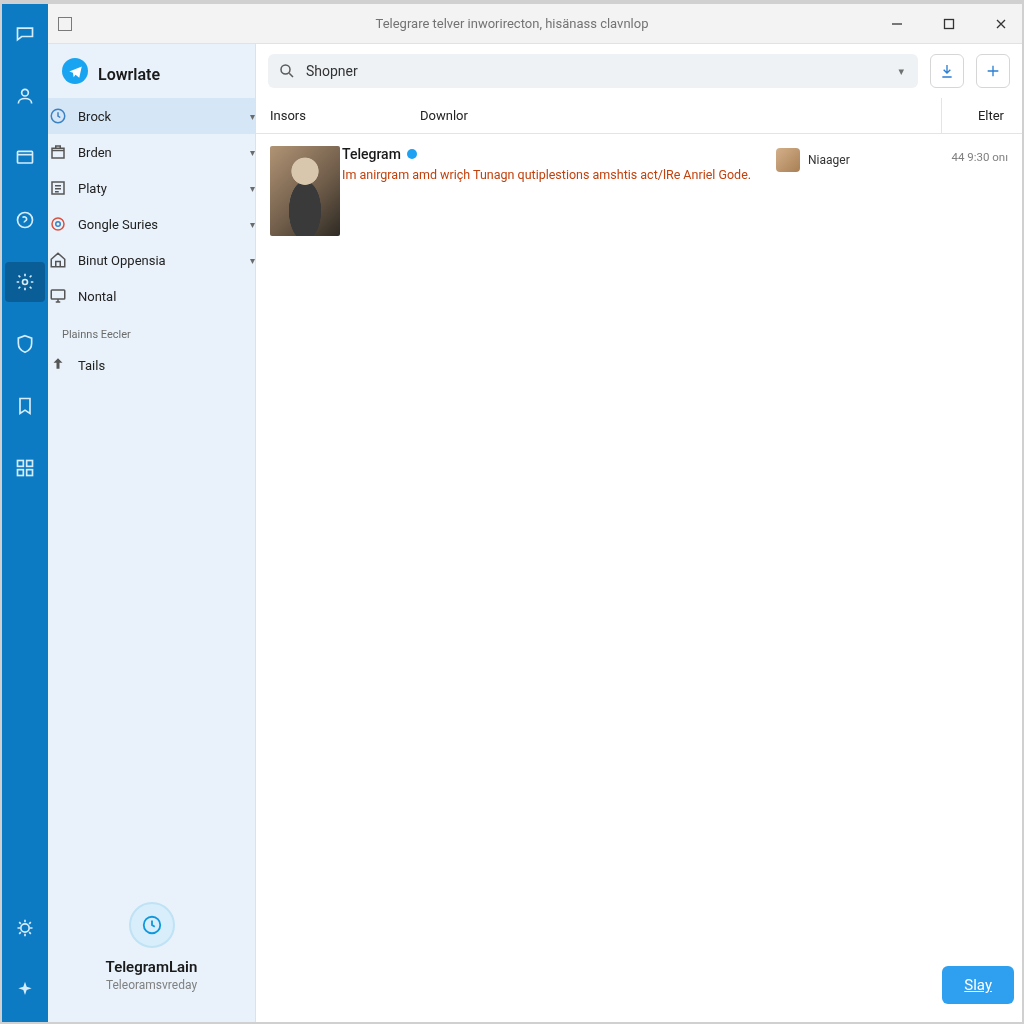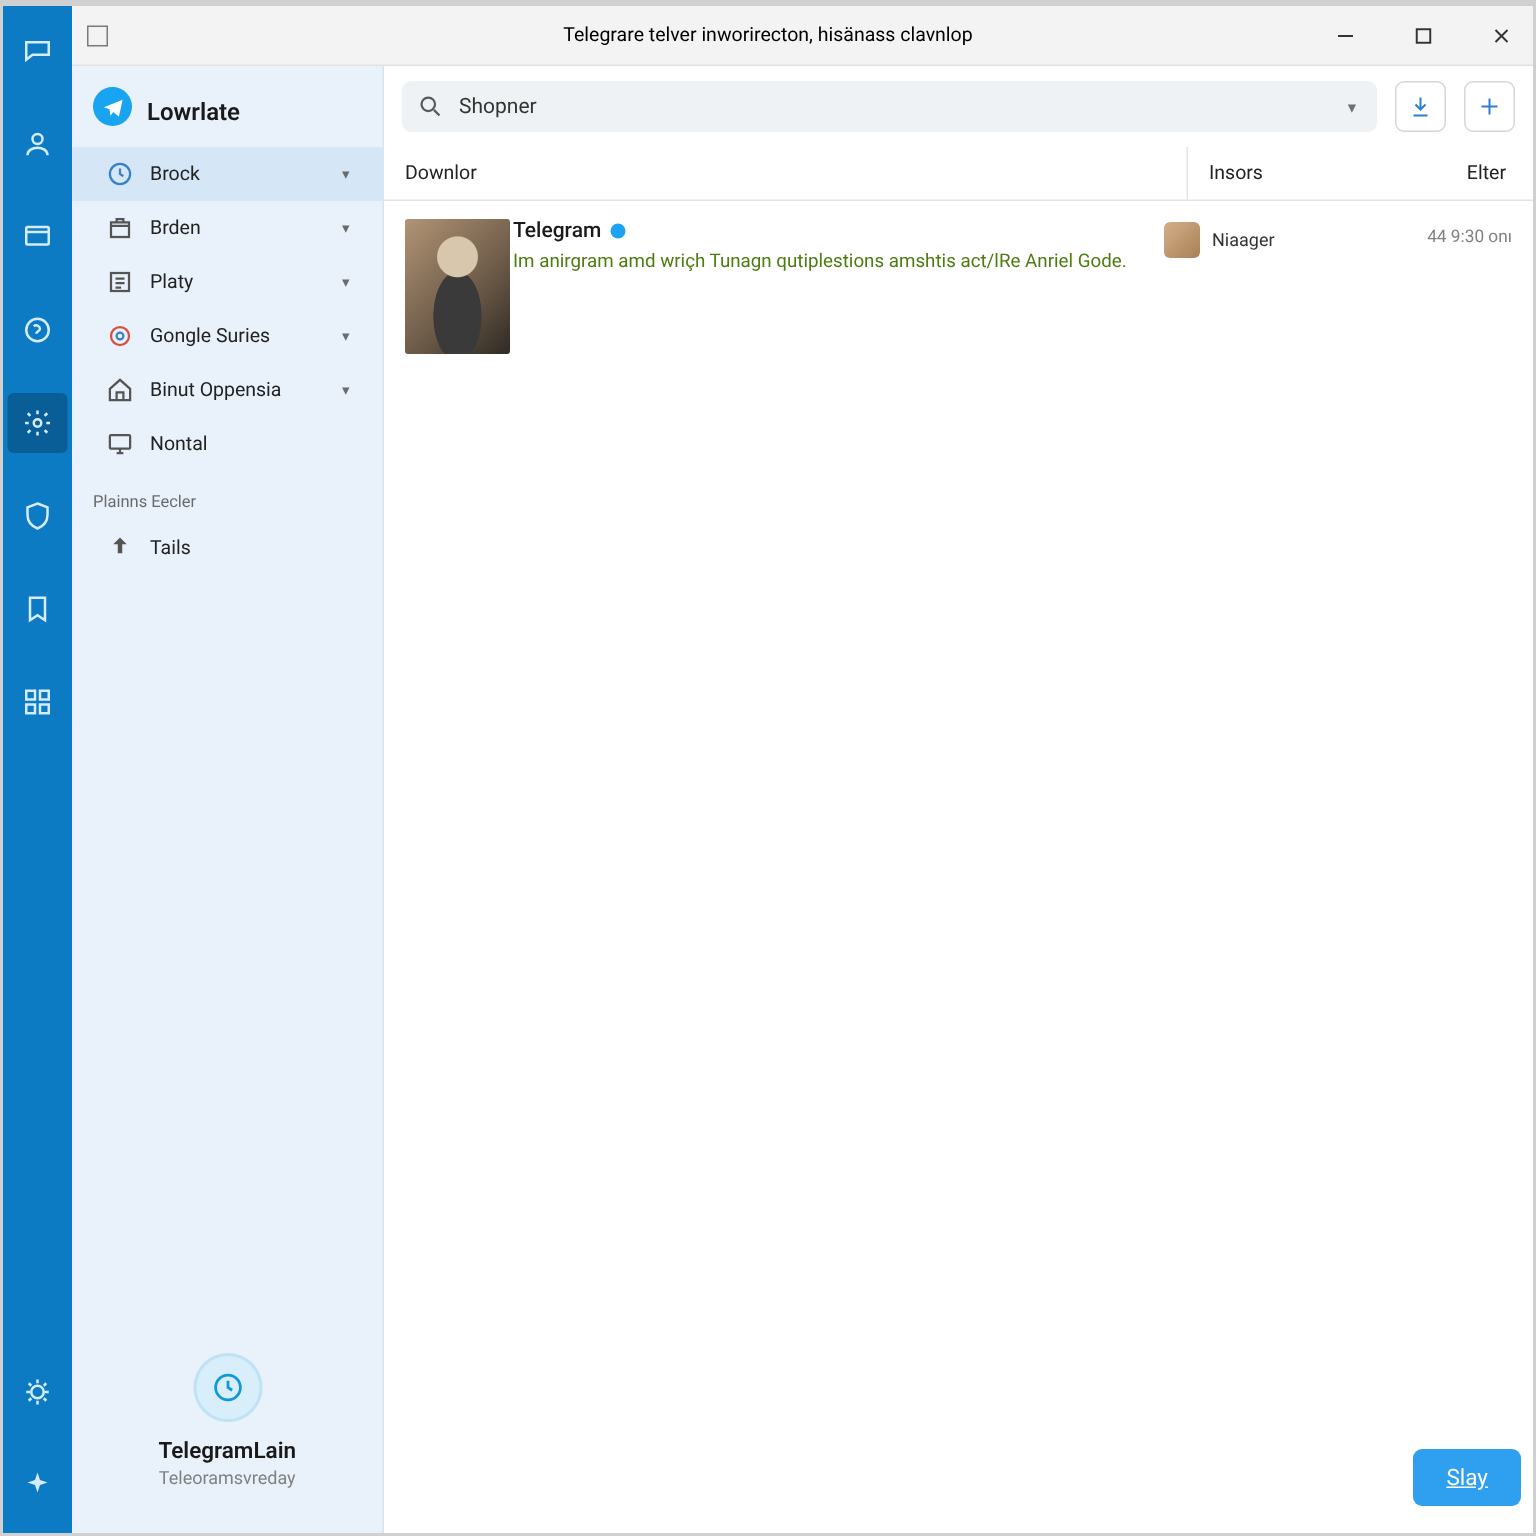--- a/index.html
+++ b/index.html
@@ -10,34 +10,34 @@
 
 .rail { width: 46px; background: #0d7bc4; display: flex; flex-direction: column; align-items: center; padding-top: 10px; gap: 22px; }
 .rail .rail-item { width: 40px; height: 40px; display: flex; align-items: center; justify-content: center; color: #d5ecfb; border-radius: 4px; cursor: pointer; }
 .rail .rail-item.active { background: #0a5e97; }
 .rail .rail-spacer { flex: 1; }
 
 
 .main { flex: 1; display: flex; flex-direction: column; min-width: 0; }
 
 
-.titlebar { height: 40px; background: #f3f3f3; border-bottom: 1px solid #e2e2e2; display: flex; align-items: center; padding: 0 8px; font-size: 13px; color: #000000; }
+.titlebar { height: 40px; background: #f3f3f3; border-bottom: 1px solid #e2e2e2; display: flex; align-items: center; padding: 0 8px; font-size: 13px; color: #737373; }
 .titlebar .tb-square { width: 14px; height: 14px; border: 1px solid #7a7a7a; margin-right: 12px; margin-left: 2px; }
 .titlebar .tb-title { flex: 0 0 auto; margin: 0 auto; position: absolute; left: 50%; transform: translateX(-50%); }
 .titlebar .tb-right { margin-left: auto; display: flex; gap: 26px; align-items: center; }
 .titlebar .win-btn { width: 26px; height: 26px; display: flex; align-items: center; justify-content: center; color: #333; }
 
 
 .body { flex: 1; display: flex; min-height: 0; }
 
 
 .sidebar { width: 208px; background: #e9f2fb; display: flex; flex-direction: column; border-right: 1px solid #d6e4f0; }
 .sb-header { display: flex; align-items: flex-end; gap: 10px; padding: 14px 14px 14px 14px; font-size: 16px; font-weight: 600; color: #1a1a1a; }
 .sb-header-badge { width: 26px; height: 26px; border-radius: 50%; background: #18a4f0; display: flex; align-items: center; justify-content: center; color: #fff; }
-.sb-item { display: flex; align-items: center; gap: 10px; padding: 8px 22px; font-size: 13px; color: #222; cursor: pointer; position: relative; }
+.sb-item { display: flex; align-items: center; gap: 10px; padding: 8px 0; font-size: 13px; color: #222; cursor: pointer; position: relative; }
 .sb-item.active { background: #d5e6f6; }
 .sb-item .chev { margin-left: auto; color: #6b6b6b; font-size: 10px; }
 .sb-item .ic { width: 20px; height: 20px; display: flex; align-items: center; justify-content: center; color: #555; }
 .sb-section-label { padding: 14px 14px 6px; font-size: 11px; color: #6b6b6b; }
 .sb-footer { margin-top: auto; text-align: center; padding: 20px 10px 30px; }
 .sb-footer .logo { width: 46px; height: 46px; border-radius: 50%; background: #d9eefb; display: inline-flex; align-items: center; justify-content: center; color: #1098dd; border: 2px solid #bfe2f5; margin-bottom: 10px; }
 .sb-footer .name { font-size: 15px; font-weight: 600; color: #1a1a1a; }
 .sb-footer .sub { font-size: 12px; color: #808080; margin-top: 2px; }
 
 
@@ -57,21 +57,21 @@
 .cols .col.etter { width: 80px; text-align: right; padding-right: 18px; }
 
 
 .row { display: flex; padding: 12px 14px; gap: 2px; align-items: flex-start; }
 .row .thumb { width: 70px; height: 90px; background: linear-gradient(135deg,#b19475 0%, #6b5947 60%, #2e2a24 100%); border-radius: 2px; flex-shrink: 0; position: relative; overflow: hidden; }
 .row .thumb::after { content: ""; position: absolute; inset: 0; background: radial-gradient(circle at 50% 28%, #d9c7ad 0 18%, transparent 19%), radial-gradient(ellipse at 50% 72%, #3a3a3a 0 32%, transparent 33%); }
 .row .mid { flex: 1; min-width: 0; }
 .row .title-line { display: flex; align-items: center; gap: 6px; }
 .row .title-line .verify { width: 10px; height: 10px; border-radius: 50%; background: #1da1f2; }
 .row .ttl { font-size: 14px; color: #1a1a1a; font-weight: 500; }
-.row .desc { font-size: 12.5px; color: #4d7c0f; margin-top: 4px; line-height: 1.4; }
+.row .desc { font-size: 12.5px; color: #c2410c; margin-top: 4px; line-height: 1.4; }
 .row .right1 { width: 150px; display: flex; align-items: center; gap: 8px; padding-top: 2px; }
 .row .right1 .avatar { width: 24px; height: 24px; border-radius: 4px; background: linear-gradient(135deg,#d3b08a,#a97f55); }
 .row .right1 .name { font-size: 12px; color: #333; }
 .row .right2 { width: 80px; font-size: 11.5px; color: #808080; text-align: right; padding-top: 4px; }
 
 
 .bottom-btn-wrap { margin-top: auto; display: flex; justify-content: flex-end; padding: 14px 8px 18px; }
 .bottom-btn { background: #2f9ff0; color: #fff; border: none; border-radius: 6px; padding: 10px 22px; font-size: 15px; cursor: pointer; text-decoration: underline; }
 
 svg { display: block; }
@@ -283,22 +283,22 @@
               </svg>
           </div>
           <div class="tool-btn">
             <svg width="16" height="16" viewBox="0 0 24 24" fill="none" stroke="currentColor" stroke-width="2">
                 <path d="M12 4v16M4 12h16"></path>
               </svg>
           </div>
         </div>
 
         <div class="cols">
+          <div class="col insors">Insors</div>
           <div class="col main-col">Downlor</div>
-          <div class="col insors">Insors</div>
           <div class="col etter">Elter</div>
         </div>
 
         <div id="rows">
             <div class="row">
               <div class="thumb"></div>
               <div class="mid">
                 <div class="title-line">
                   <span class="ttl">Telegram</span>
                   <span class="verify"></span>

